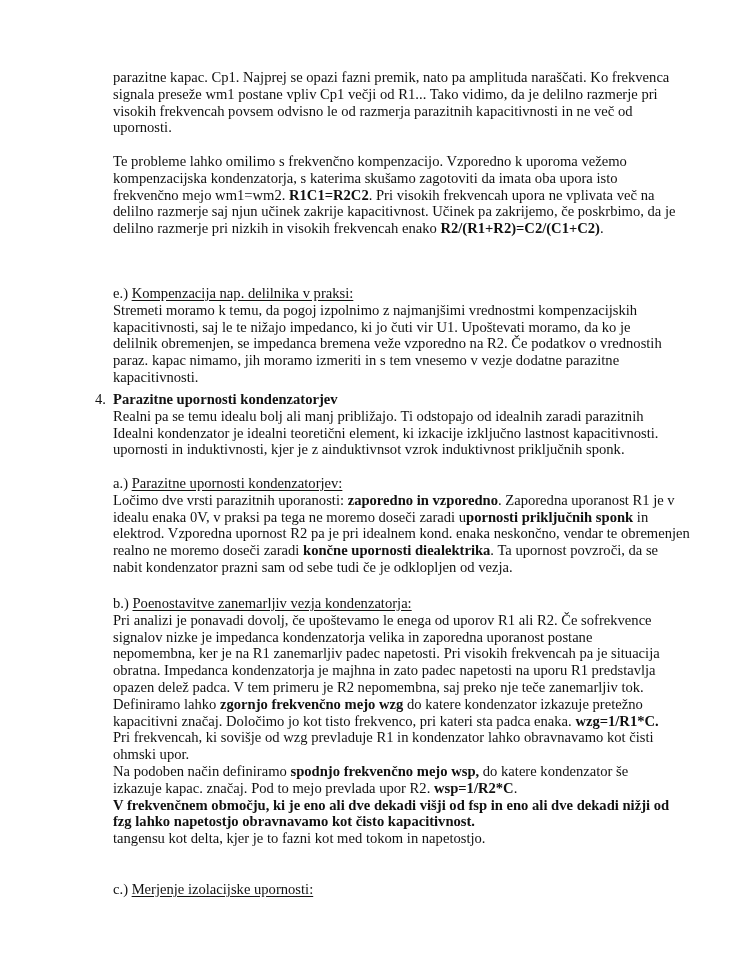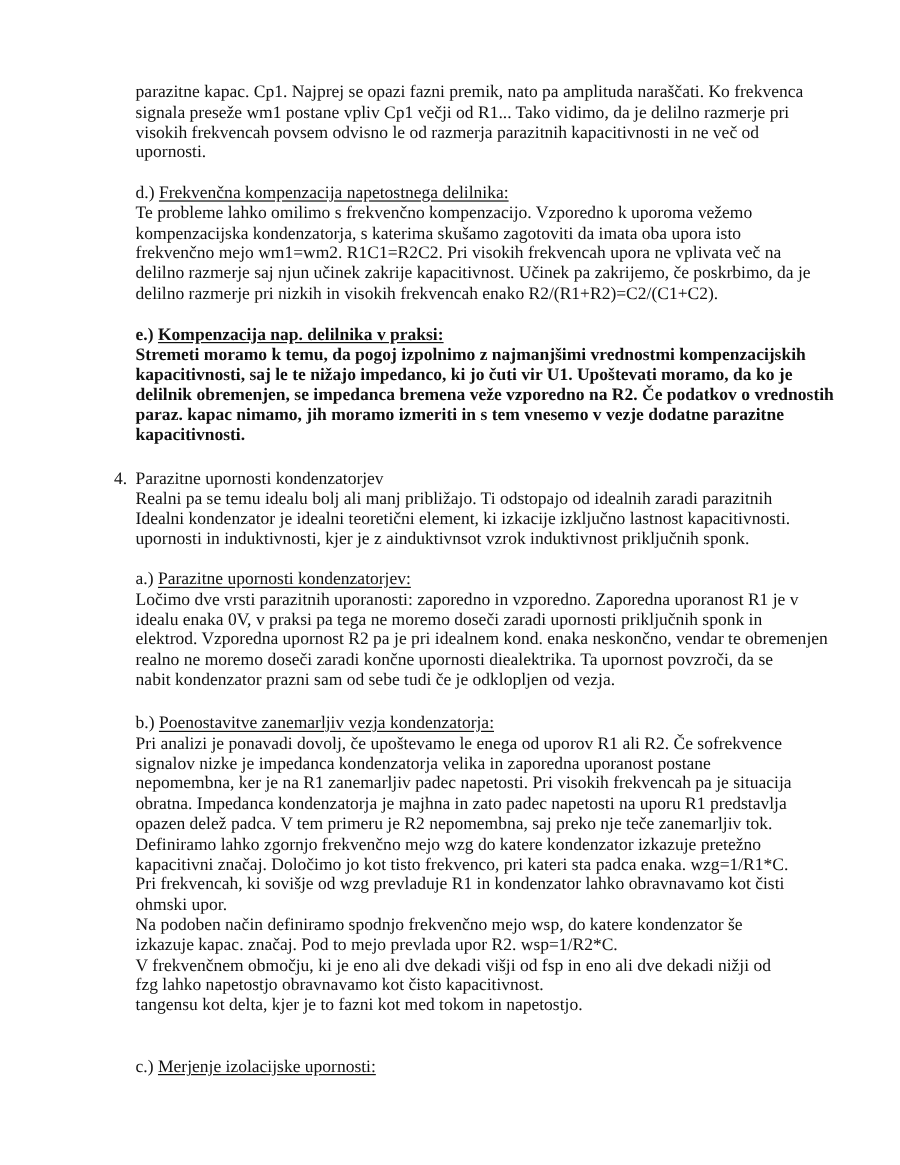--- a/index.html
+++ b/index.html
@@ -5,45 +5,44 @@
   html, body { margin: 0; padding: 0; background: #ffffff; }
   body { width: 750px; height: 971px; overflow: hidden; position: relative; }
   .page {
     position: absolute; left: 0; top: 0; width: 750px; height: 971px;
     font-family: "Liberation Serif", "DejaVu Serif", serif;
     font-size: 14.6px; line-height: 16.8px; color: #111111;
   }
   .block { position: absolute; left: 113px; width: 580px; }
   .line { white-space: nowrap; display: block; height: 16.8px; }
   .u { text-decoration: underline; text-underline-offset: 2px; }
-  b { font-weight: normal; }
+  b { font-weight: bold; }
   .num { position: absolute; left: 95px; }
 </style>
 </head>
 <body>
 
 <div class="page">
 
   <div class="block" style="top:69px;">
     <span class="line">parazitne kapac. Cp1. Najprej se opazi fazni premik, nato pa amplituda naraščati. Ko frekvenca</span>
     <span class="line">signala preseže wm1 postane vpliv Cp1 večji od R1... Tako vidimo, da je delilno razmerje pri</span>
     <span class="line">visokih frekvencah povsem odvisno le od razmerja parazitnih kapacitivnosti in ne več od</span>
     <span class="line">upornosti.</span>
   </div>
 
   <div class="block" style="top:153px;">
-    <span class="line"><span>d.) </span><span class="u">Frekvenčna kompenzacija napetostnega delilnika:</span></span>
     <span class="line">Te probleme lahko omilimo s frekvenčno kompenzacijo. Vzporedno k uporoma vežemo</span>
     <span class="line">kompenzacijska kondenzatorja, s katerima skušamo zagotoviti da imata oba upora isto</span>
     <span class="line"><span>frekvenčno mejo wm1=wm2. </span><b>R1C1=R2C2</b><span>. Pri visokih frekvencah upora ne vplivata več na</span></span>
     <span class="line">delilno razmerje saj njun učinek zakrije kapacitivnost. Učinek pa zakrijemo, če poskrbimo, da je</span>
     <span class="line"><span>delilno razmerje pri nizkih in visokih frekvencah enako </span><b>R2/(R1+R2)=C2/(C1+C2)</b><span>.</span></span>
   </div>
 
-  <div class="block" style="top:271px;font-weight:bold;">
+  <div class="block" style="top:285px;">
     <span class="line"><span>e.) </span><span class="u">Kompenzacija nap. delilnika v praksi:</span></span>
     <span class="line">Stremeti moramo k temu, da pogoj izpolnimo z najmanjšimi vrednostmi kompenzacijskih</span>
     <span class="line">kapacitivnosti, saj le te nižajo impedanco, ki jo čuti vir U1. Upoštevati moramo, da ko je</span>
     <span class="line">delilnik obremenjen, se impedanca bremena veže vzporedno na R2. Če podatkov o vrednostih</span>
     <span class="line">paraz. kapac nimamo, jih moramo izmeriti in s tem vnesemo v vezje dodatne parazitne</span>
     <span class="line">kapacitivnosti.</span>
   </div>
 
   <span class="num" style="top:391px;">4.</span>
   <div class="block" style="top:391px;">

